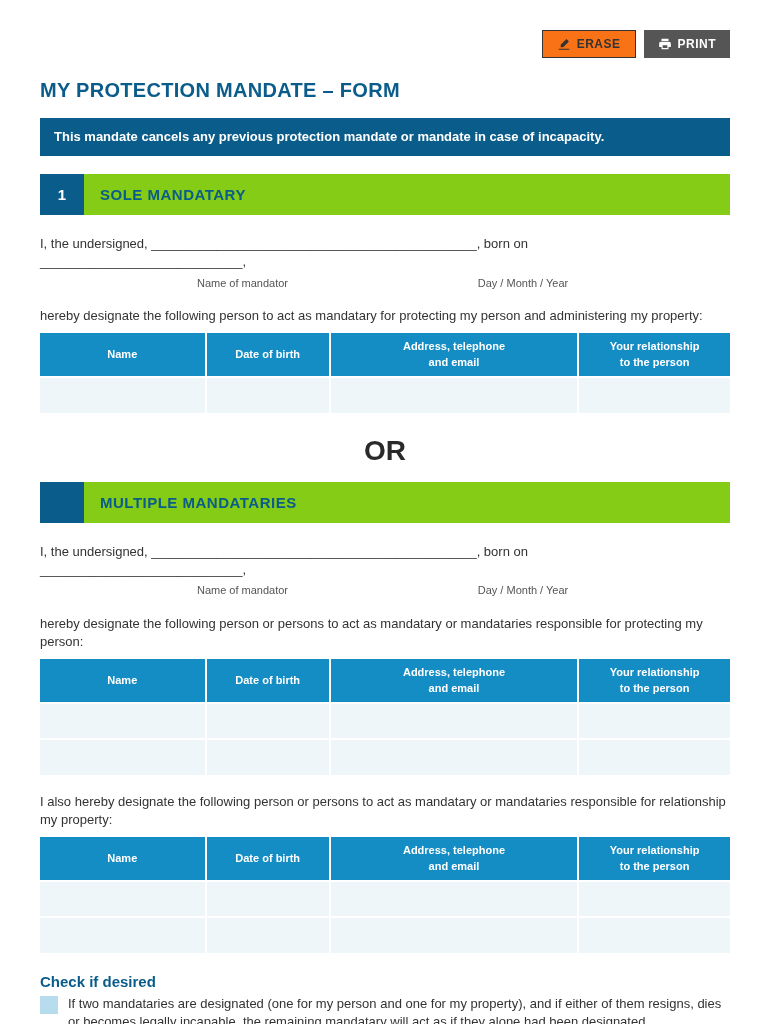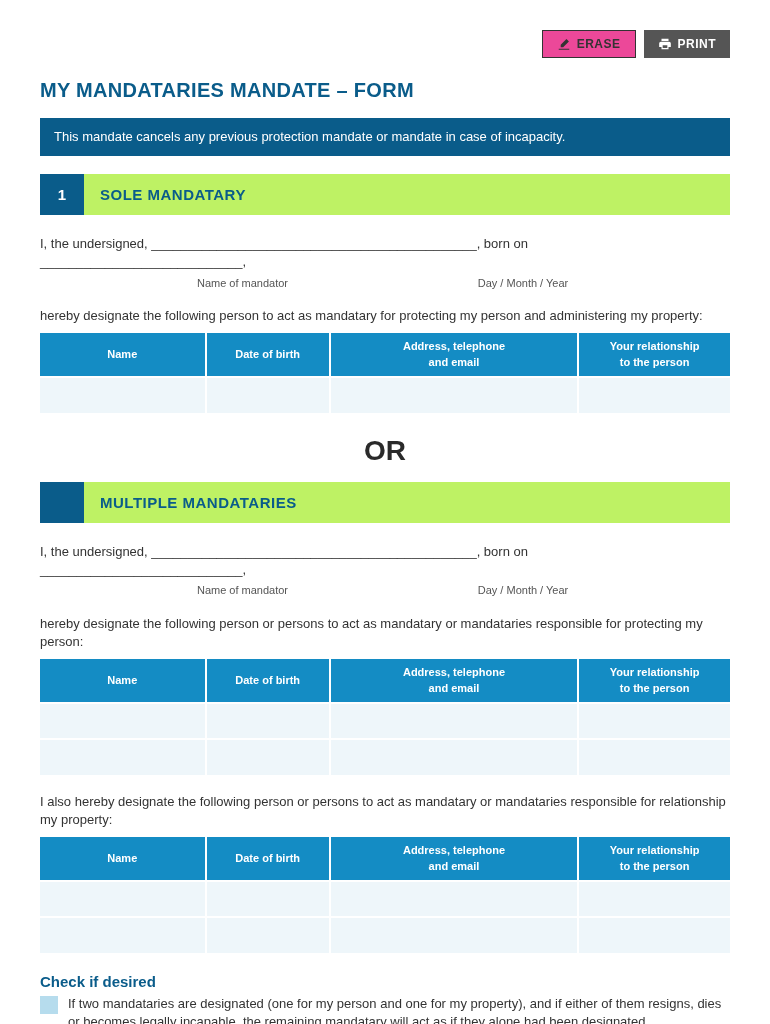--- a/index.html
+++ b/index.html
@@ -1,26 +1,26 @@
 <!DOCTYPE html>
 <html><head>
 <meta charset="utf-8">
 <style>
   * { box-sizing: border-box; margin: 0; padding: 0; }
   body { font-family: Arial, Helvetica, sans-serif; background: #fff; width: 770px; margin: 0 auto; padding: 30px 40px 20px 40px; color: #333; font-size: 13px; line-height: 1.4; }
   .toolbar { display: flex; justify-content: flex-end; gap: 8px; margin-bottom: 18px; }
   .btn { display: inline-flex; align-items: center; gap: 6px; padding: 6px 14px; font-size: 12px; font-weight: bold; letter-spacing: 0.5px; cursor: pointer; border: none; }
-  .btn-erase { background: #ec4899; border: 1px solid #333; color: #333; }
+  .btn-erase { background: #f97316; border: 1px solid #333; color: #333; }
   .btn-print { background: #555; color: #fff; }
   .icon-small { width: 14px; height: 14px; display: inline-block; }
   h1 { color: #0a5c8a; font-size: 20px; font-weight: bold; letter-spacing: 0.3px; margin-bottom: 14px; }
-  .notice-bar { background: #0a5c8a; color: #fff; padding: 10px 14px; font-weight: normal; font-size: 13px; margin-bottom: 18px; }
+  .notice-bar { background: #0a5c8a; color: #fff; padding: 10px 14px; font-weight: bold; font-size: 13px; margin-bottom: 18px; }
   .section-header { display: flex; align-items: stretch; margin-bottom: 20px; }
   .section-number { background: #0a5c8a; color: #fff; width: 44px; display: flex; align-items: center; justify-content: center; font-weight: bold; font-size: 15px; }
-  .section-title { background: #bef264; color: #0a5c8a; font-weight: bold; font-size: 15px; letter-spacing: 0.5px; padding: 10px 16px; flex: 1; }
+  .section-title { background: #84cc16; color: #0a5c8a; font-weight: bold; font-size: 15px; letter-spacing: 0.5px; padding: 10px 16px; flex: 1; }
   .fill-line { margin-bottom: 4px; }
   .fill-sublabels { display: flex; font-size: 11px; color: #555; margin-bottom: 16px; }
   .sub-left { width: 50%; text-align: center; padding-left: 60px; }
   .sub-right { width: 40%; text-align: center; }
   .body-text { margin-bottom: 8px; }
   table.info { width: 100%; border-collapse: collapse; margin-bottom: 18px; }
   table.info th { background: #148cc4; color: #fff; font-size: 11px; font-weight: bold; padding: 6px 4px; text-align: center; border-right: 2px solid #fff; }
   table.info th:last-child { border-right: none; }
   table.info td { background: #eef6fa; height: 36px; border-right: 2px solid #fff; border-top: 2px solid #fff; }
   table.info td:last-child { border-right: none; }
@@ -48,21 +48,21 @@
   <button class="btn btn-print">
     <span class="icon-small">
       <svg viewBox="0 0 24 24" width="14" height="14">
           <path fill="#fff" d="M19 8H5c-1.66 0-3 1.34-3 3v6h4v4h12v-4h4v-6c0-1.66-1.34-3-3-3zM16 19H8v-5h8v5zM18 3H6v4h12V3z"></path>
         </svg>
     </span>
     <span>PRINT</span>
   </button>
 </div>
 
-<h1>MY MANDATARIES MANDATE – FORM</h1>
+<h1>MY PROTECTION MANDATE – FORM</h1>
 
 <div class="notice-bar">This mandate cancels any previous protection mandate or mandate in case of incapacity.</div>
 
 <div class="section-header">
   <div class="section-number">1</div>
   <div class="section-title">SOLE MANDATARY</div>
 </div>
 
 <div class="fill-line">I, the undersigned, _____________________________________________, born on ____________________________,</div>
 <div class="fill-sublabels">

